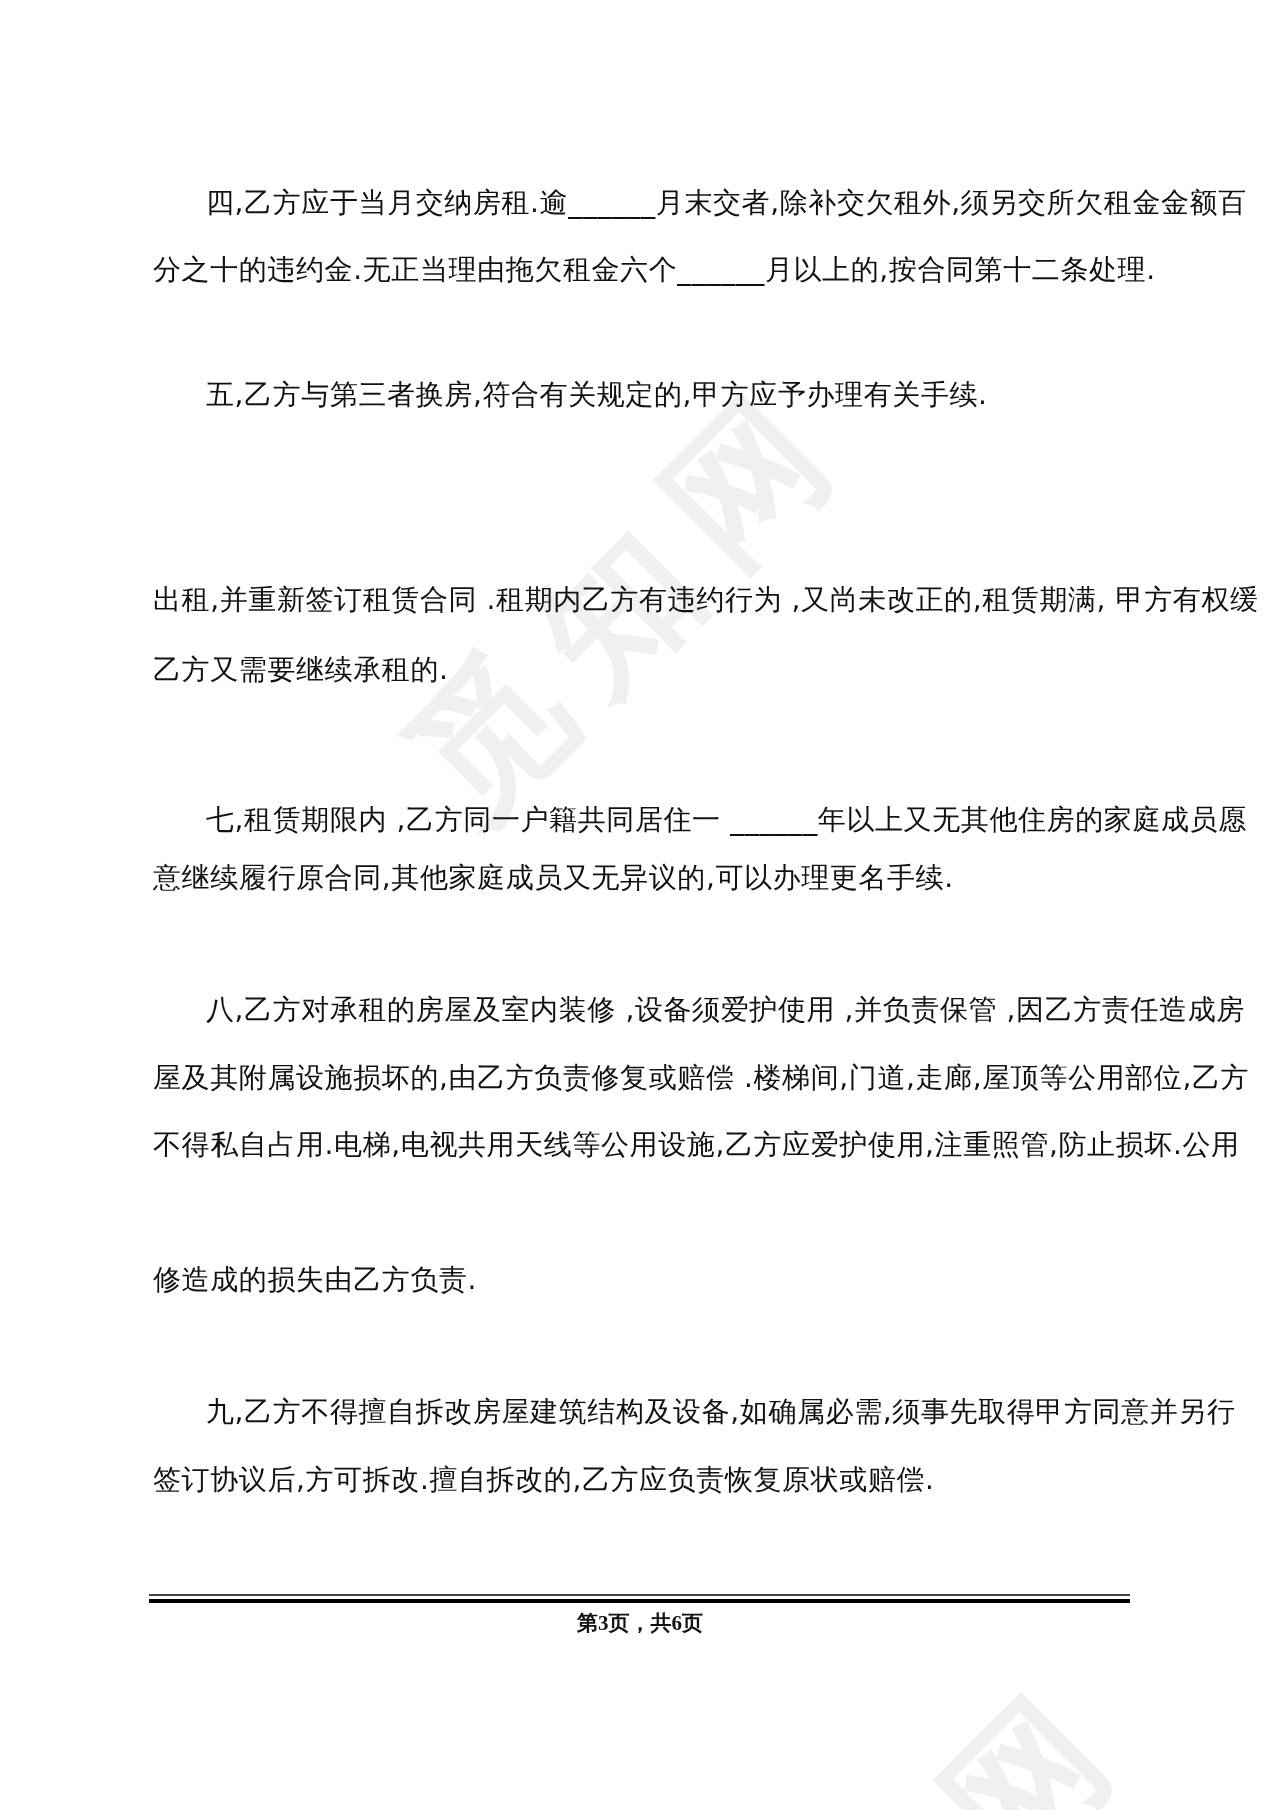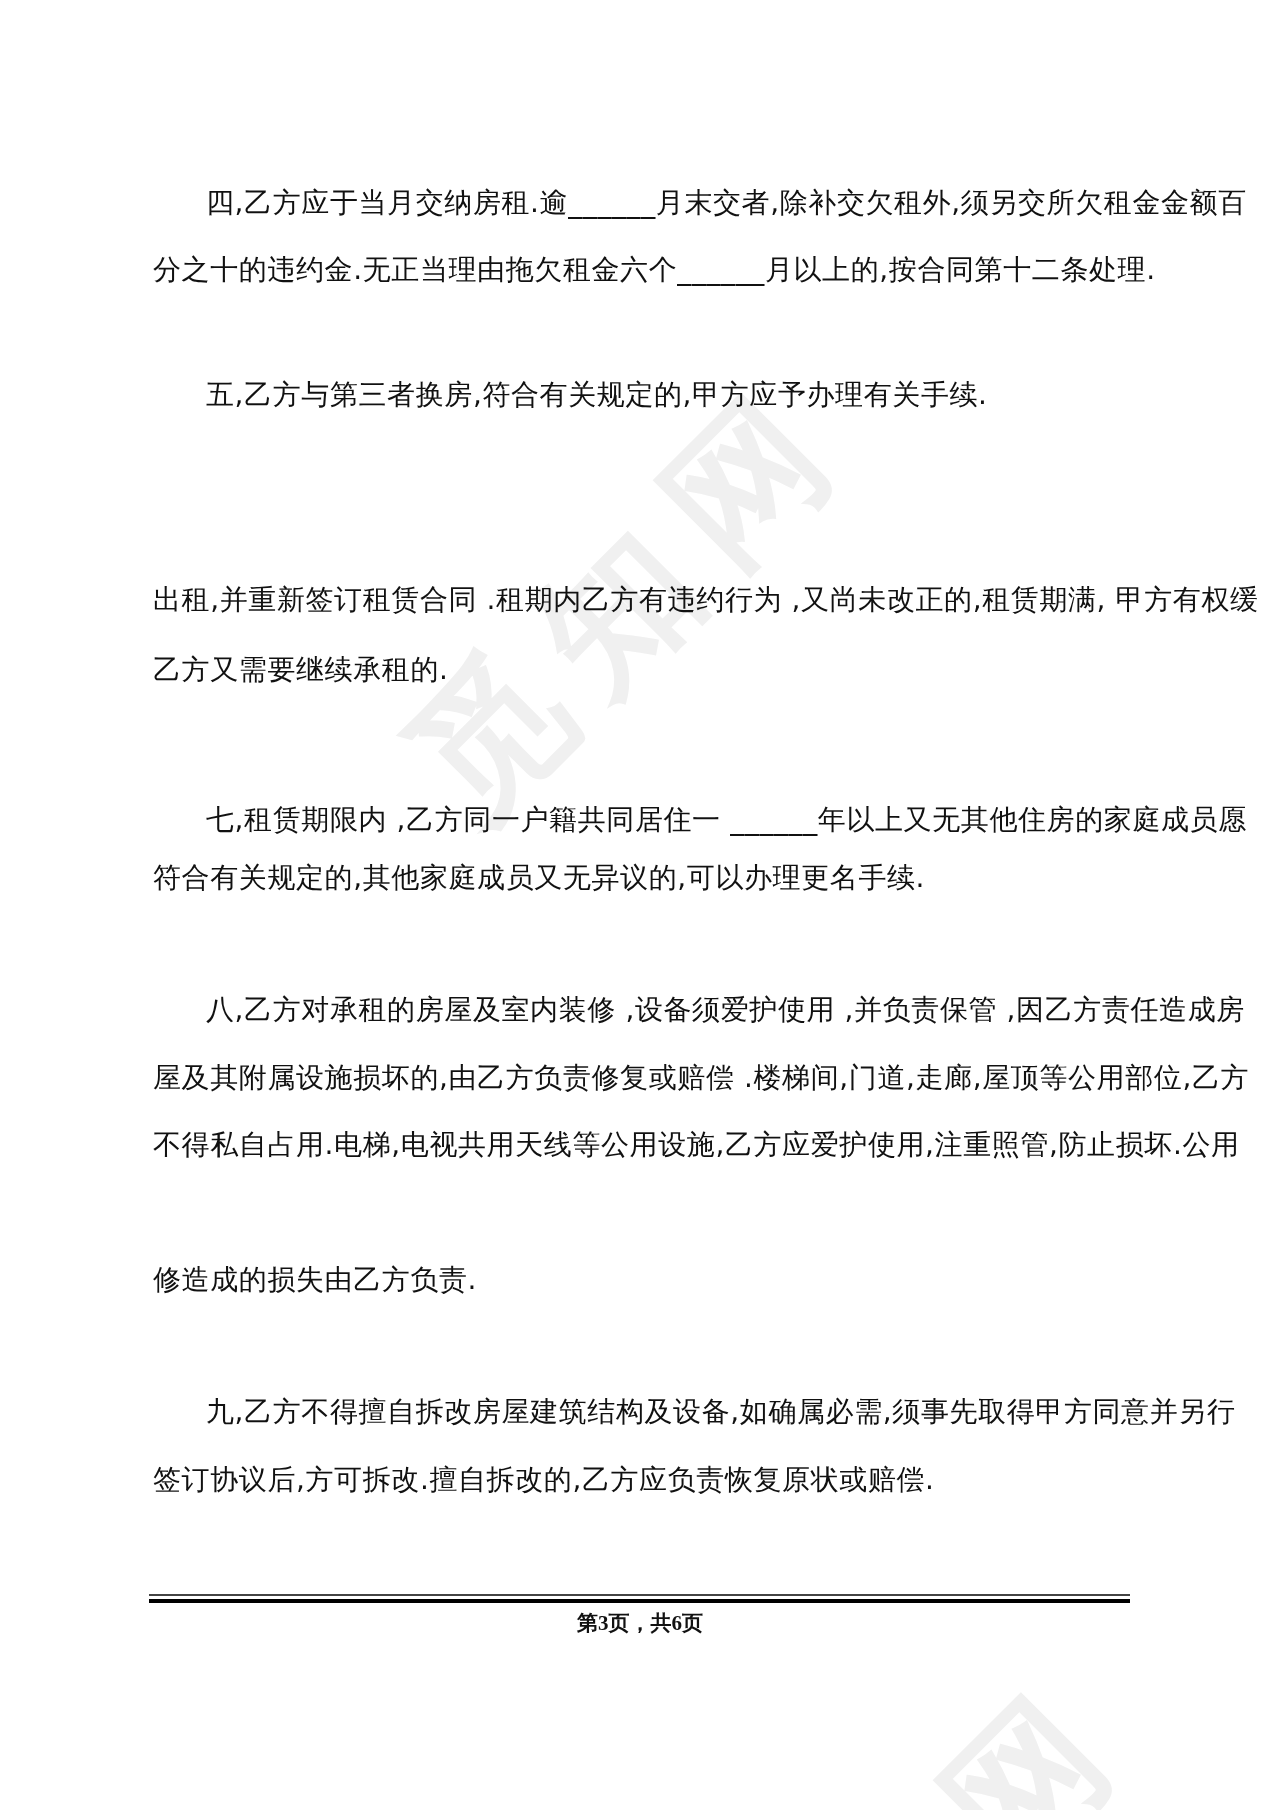--- a/index.html
+++ b/index.html
@@ -42,21 +42,21 @@
 
   <div class="line indent" style="top:186px">四,乙方应于当月交纳房租.逾______月末交者,除补交欠租外,须另交所欠租金金额百</div>
   <div class="line" style="top:253px">分之十的违约金.无正当理由拖欠租金六个______月以上的,按合同第十二条处理.</div>
 
   <div class="line indent" style="top:378px">五,乙方与第三者换房,符合有关规定的,甲方应予办理有关手续.</div>
 
   <div class="line" style="top:583px">出租,并重新签订租赁合同 .租期内乙方有违约行为 ,又尚未改正的,租赁期满, 甲方有权缓</div>
   <div class="line" style="top:653px">乙方又需要继续承租的.</div>
 
   <div class="line indent" style="top:803px">七,租赁期限内 ,乙方同一户籍共同居住一 ______年以上又无其他住房的家庭成员愿</div>
-  <div class="line" style="top:861px">符合有关规定的,其他家庭成员又无异议的,可以办理更名手续.</div>
+  <div class="line" style="top:861px">意继续履行原合同,其他家庭成员又无异议的,可以办理更名手续.</div>
 
   <div class="line" style="top:1061px">屋及其附属设施损坏的,由乙方负责修复或赔偿 .楼梯间,门道,走廊,屋顶等公用部位,乙方</div>
   <div class="line indent" style="top:993px">八,乙方对承租的房屋及室内装修 ,设备须爱护使用 ,并负责保管 ,因乙方责任造成房</div>
   <div class="line" style="top:1128px">不得私自占用.电梯,电视共用天线等公用设施,乙方应爱护使用,注重照管,防止损坏.公用</div>
   <div class="line" style="top:1263px">修造成的损失由乙方负责.</div>
 
   <div class="line indent" style="top:1395px">九,乙方不得擅自拆改房屋建筑结构及设备,如确属必需,须事先取得甲方同意并另行</div>
   <div class="line" style="top:1463px">签订协议后,方可拆改.擅自拆改的,乙方应负责恢复原状或赔偿.</div>
 
   <div class="rule-thin"></div>

